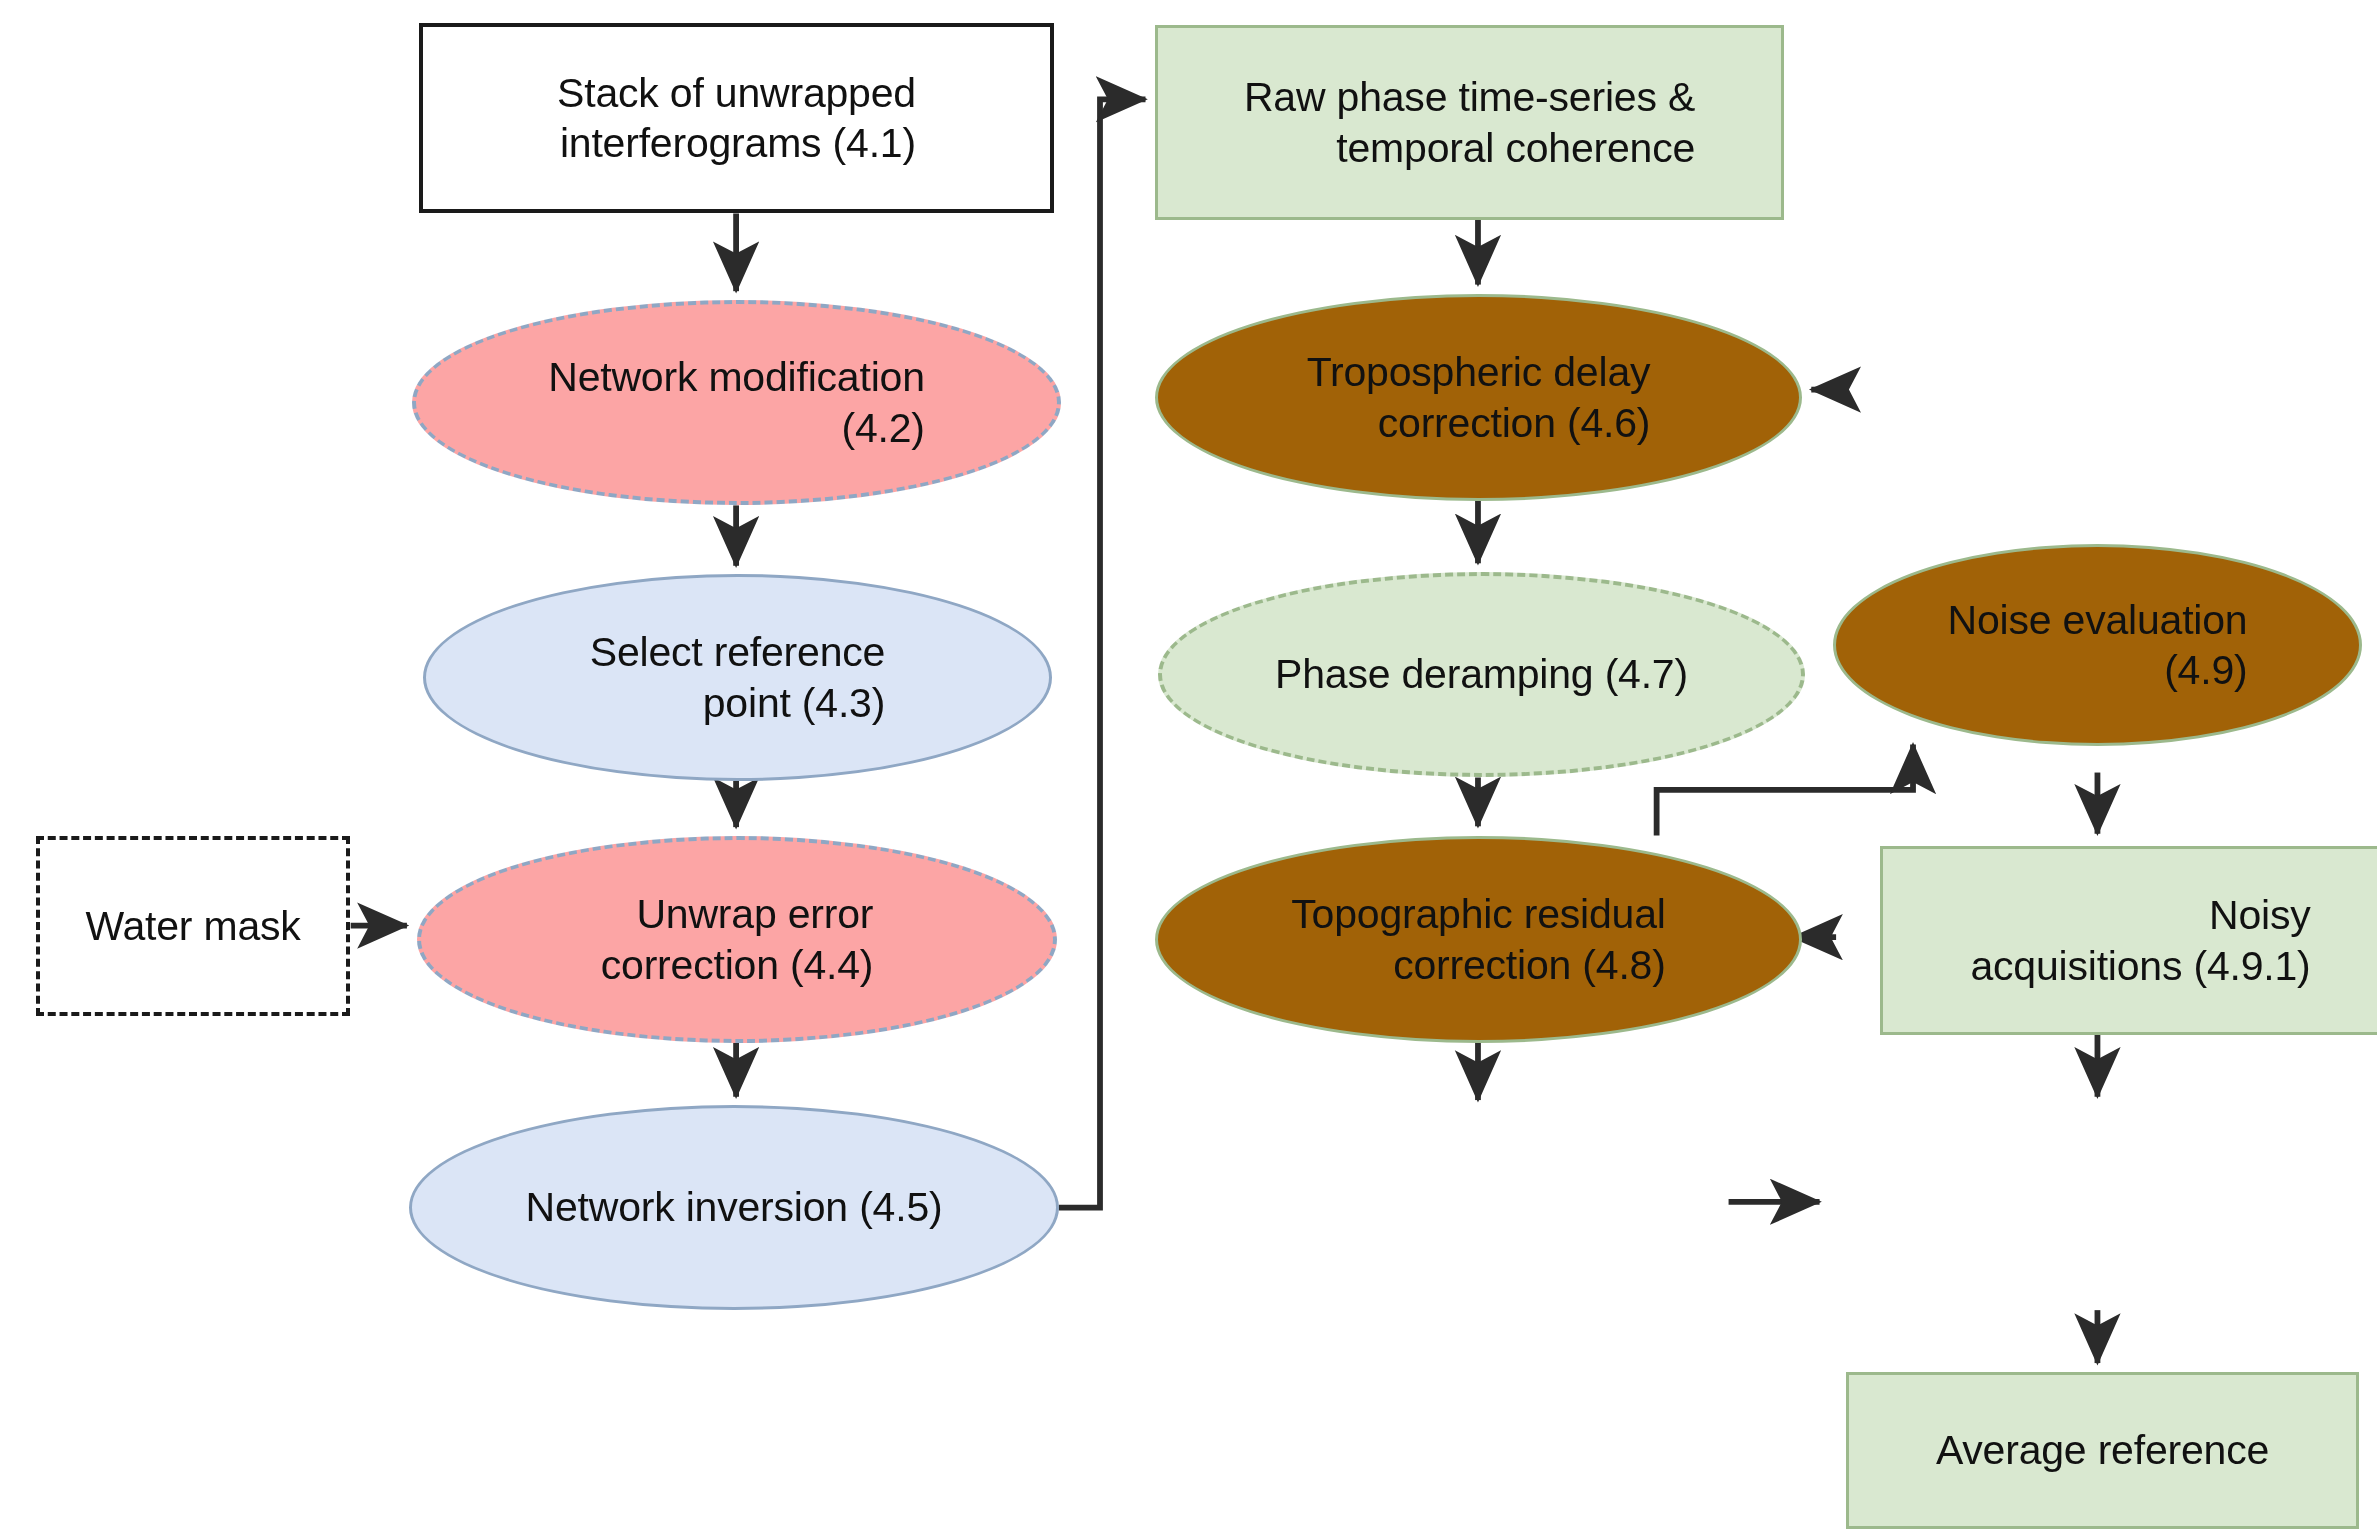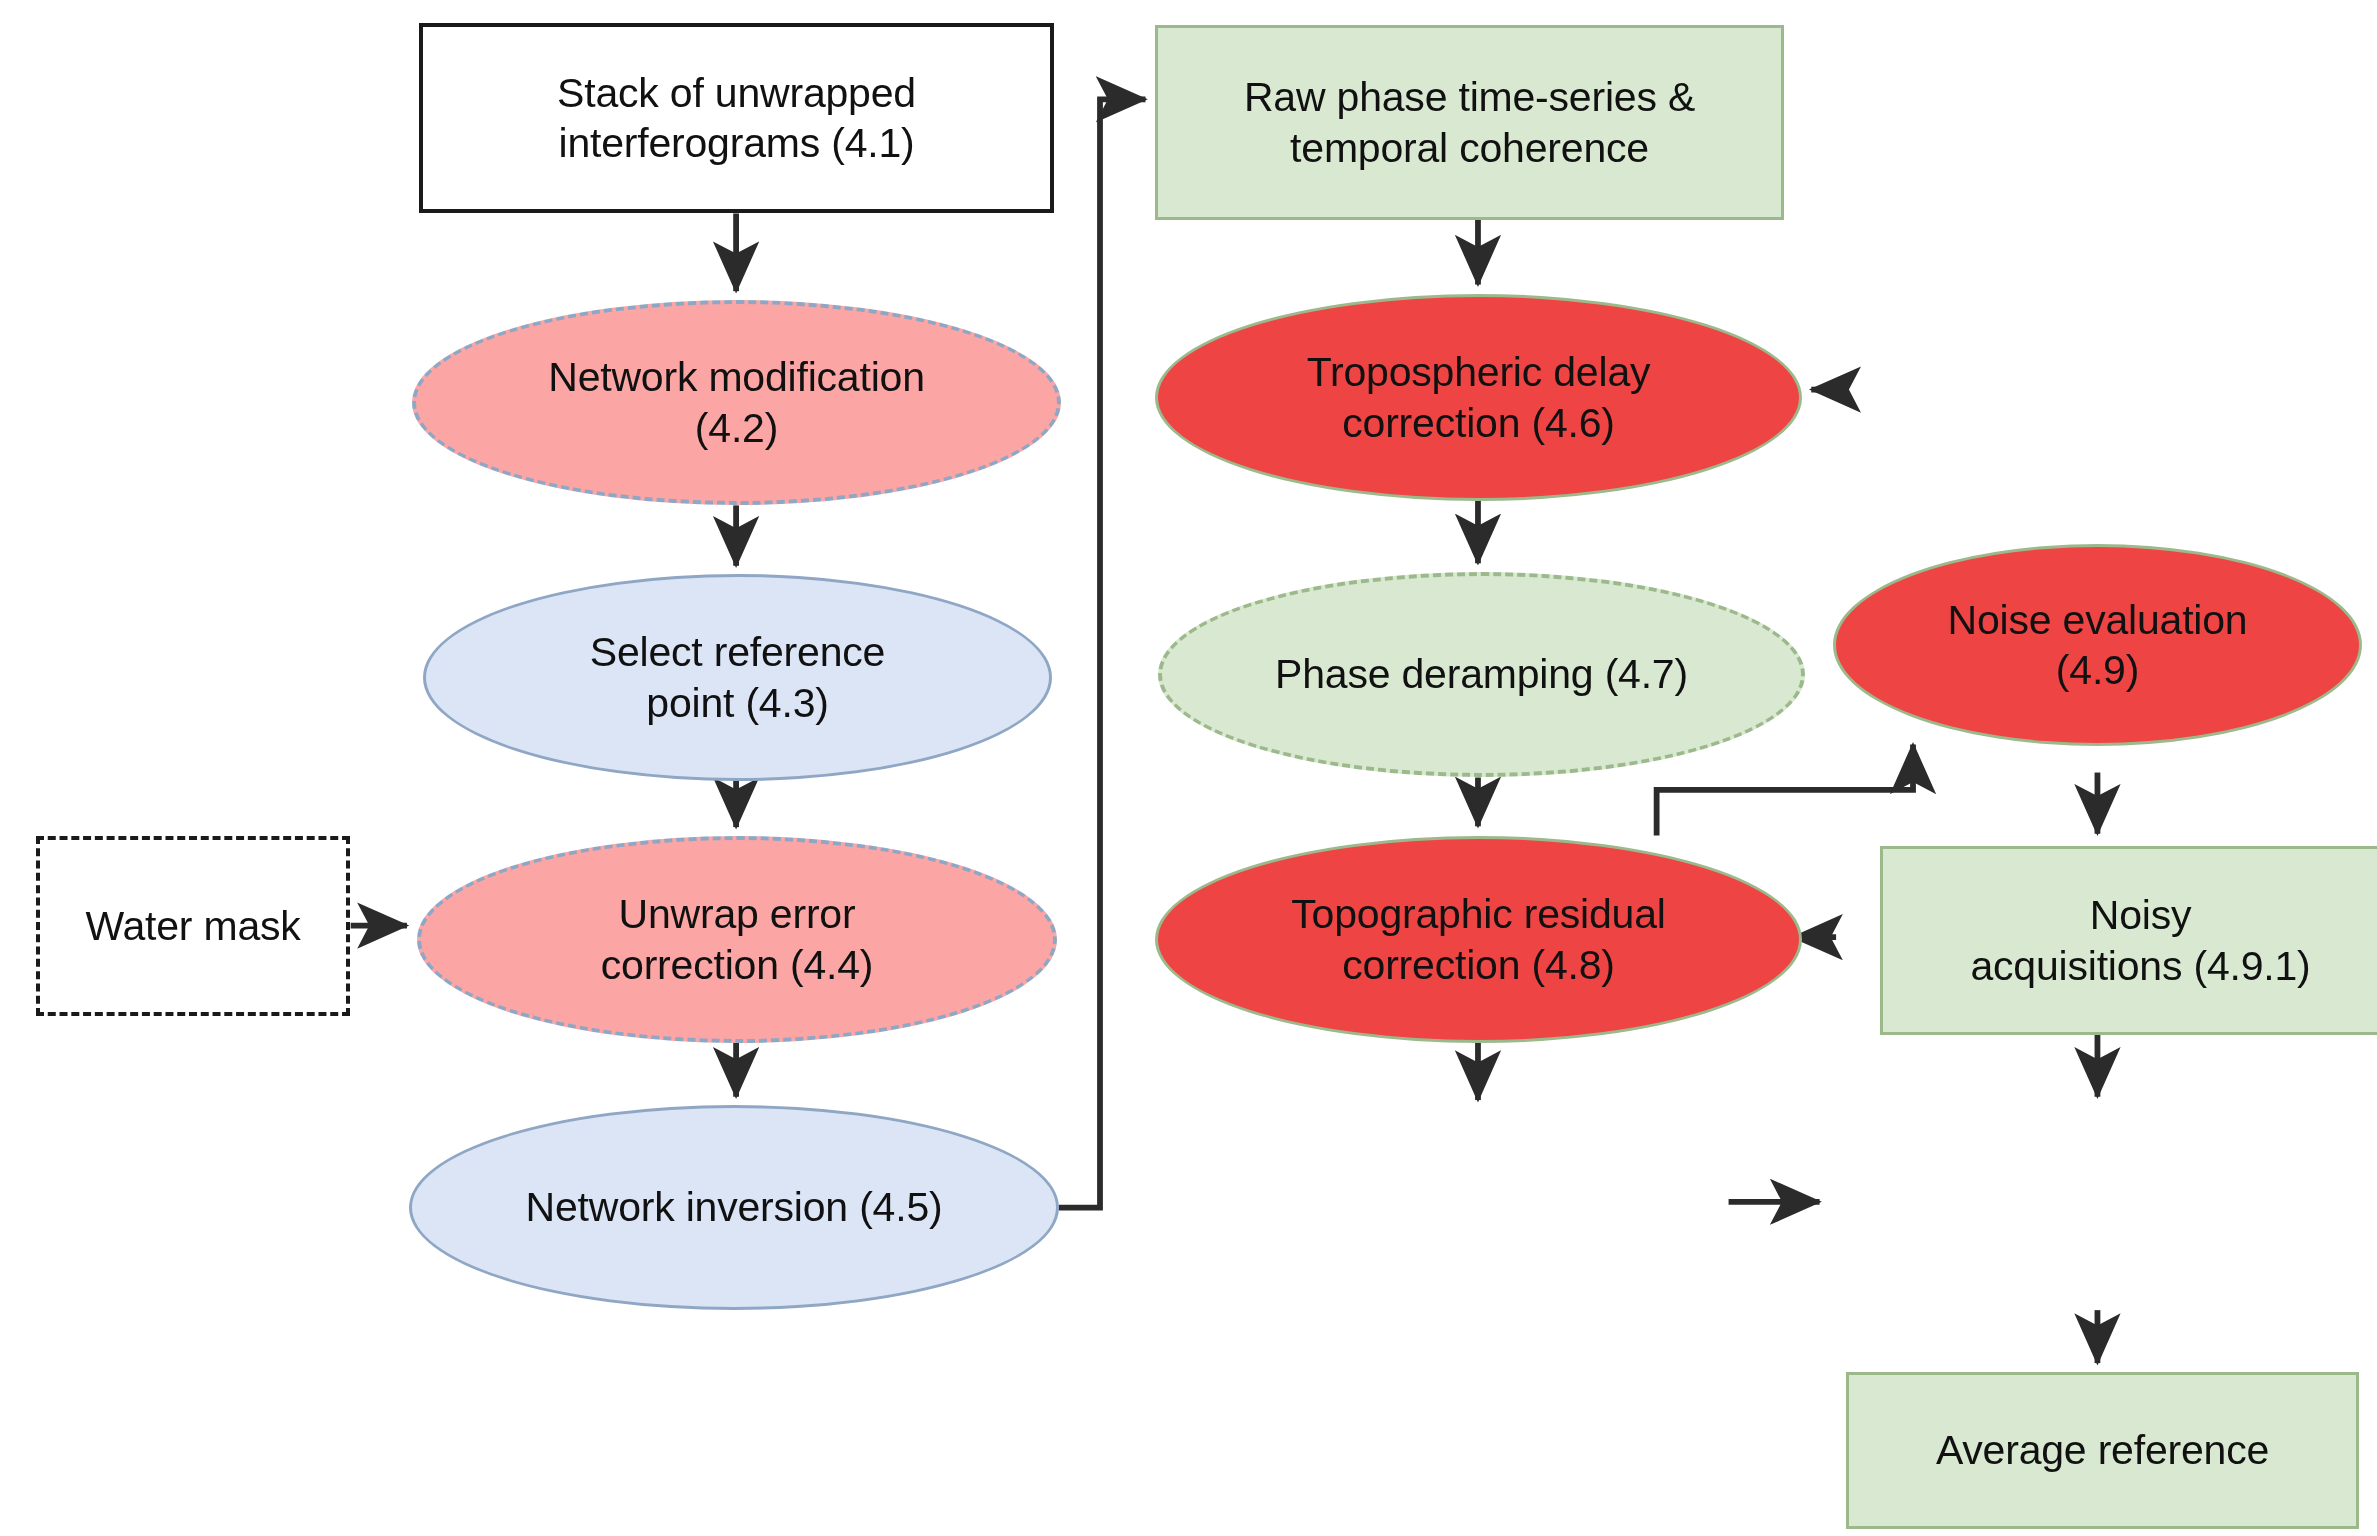--- a/index.html
+++ b/index.html
@@ -21,21 +21,21 @@
     top: 0;
     width: 2377px;
     height: 1536px;
     pointer-events: none;
   }
   .node {
     position: absolute;
     display: flex;
     align-items: center;
     justify-content: center;
-    text-align: center;
+    text-align: right;
     box-sizing: border-box;
     color: #111111;
     font-size: 41px;
     line-height: 1.22;
     letter-spacing: -0.2px;
   }
   .node .lbl {
     padding: 0 8.3px;
     white-space: pre-line;
   }
@@ -57,21 +57,21 @@
     background: #dbe5f6;
     border: 3.3px solid #8fa7c4;
     border-radius: 50%;
   }
   .ell-blue-dashed {
     background: #fca5a5;
     border: 4.1px dashed #8fa7c4;
     border-radius: 50%;
   }
   .ell-green {
-    background: #ef4444;
+    background: #a16207;
     border: 3.3px solid #9cb98c;
     border-radius: 50%;
   }
   .ell-green-dashed {
     background: #d9e8d0;
     border: 4.1px dashed #9cb98c;
     border-radius: 50%;
   }
 </style>
 </head>

